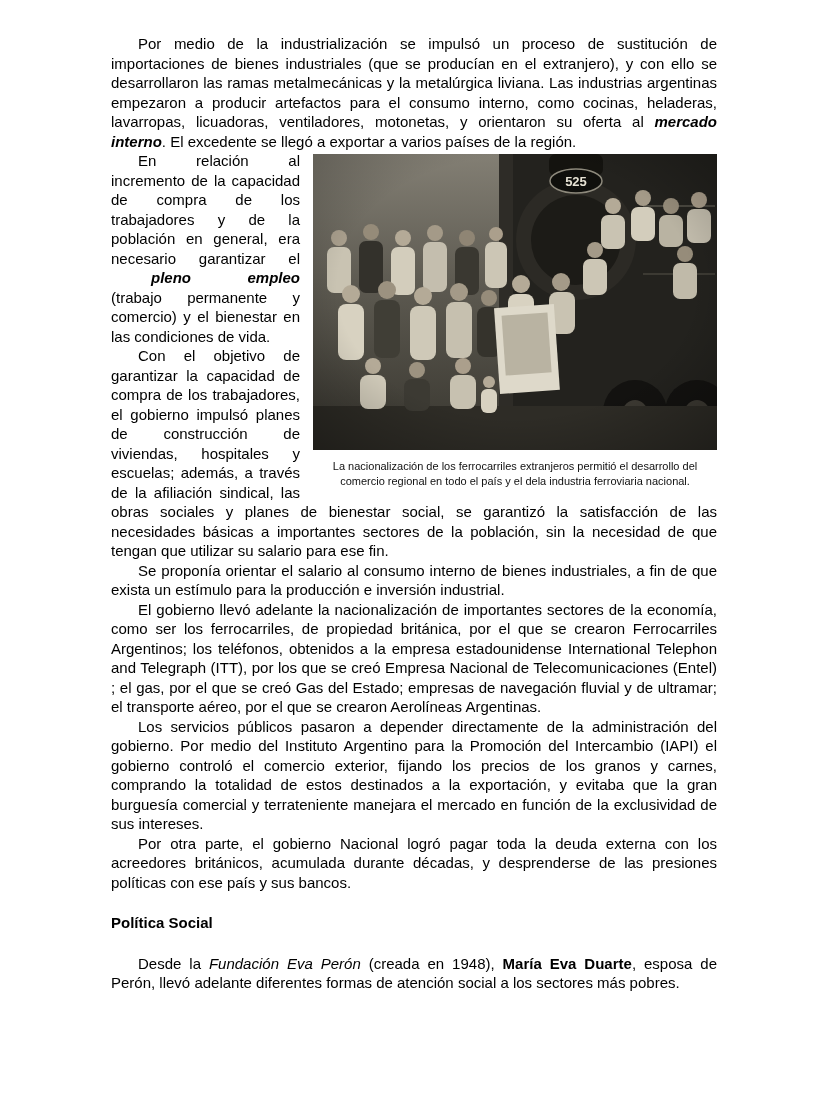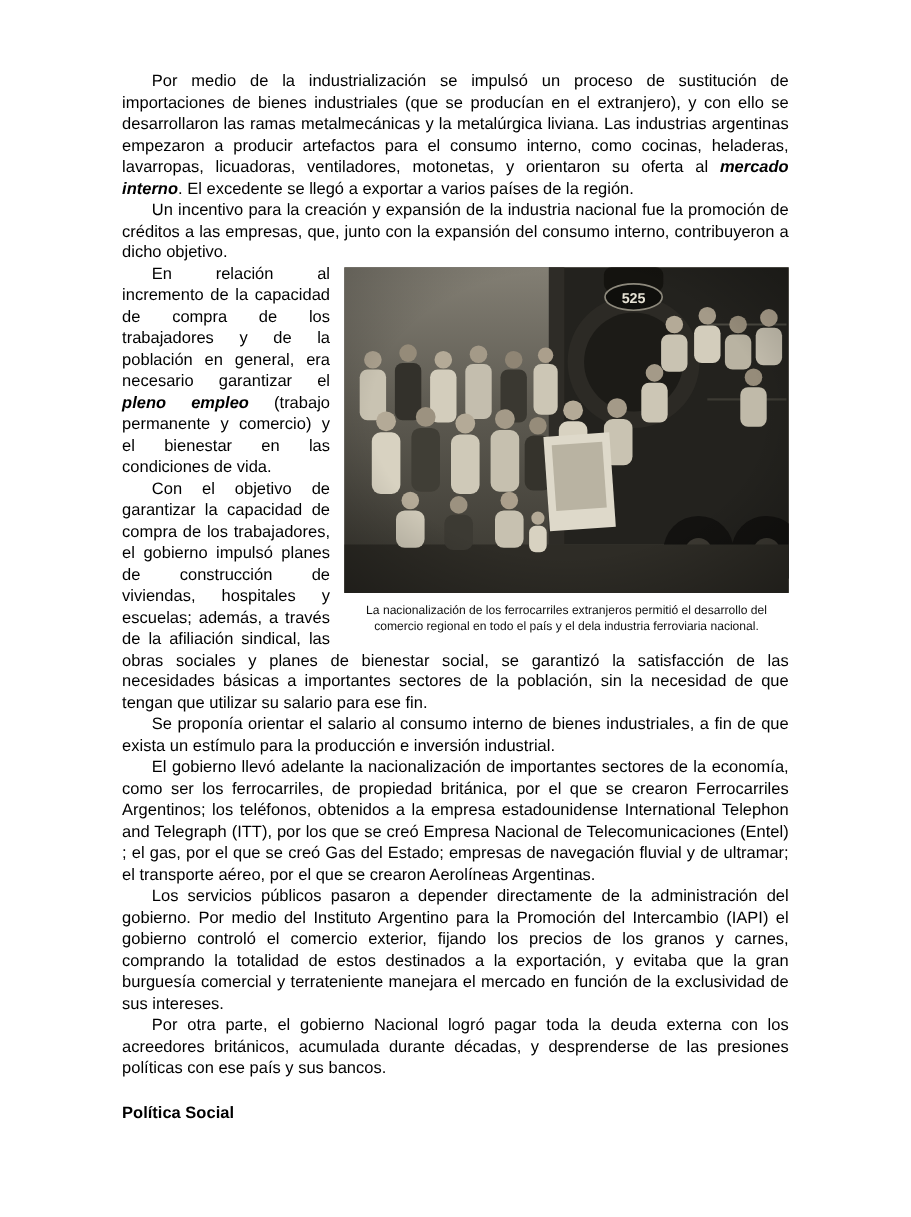--- a/index.html
+++ b/index.html
@@ -1,21 +1,21 @@
 <!DOCTYPE html>
 <html lang="es"><head>
 <meta charset="utf-8">
 <style>
   html, body { margin: 0; padding: 0; background: #ffffff; }
   .page {
     width: 720px;
     height: 1106px;
     box-sizing: border-box;
     margin: 0 auto;
-    padding: 64px 57px 30px 57px;
+    padding: 34px 57px 30px 57px;
     background: #ffffff;
     color: #000000;
     font-family: "Liberation Sans", sans-serif;
     font-size: 15px;
     line-height: 19.5px;
     text-align: justify;
     overflow: hidden;
   }
   p.body-par { margin: 0; text-indent: 27px; }
   .photo-float {
@@ -39,21 +39,20 @@
     text-indent: 0;
   }
   svg text { font-family: "Liberation Sans", sans-serif; }
 </style>
 </head>
 <body>
 
 <div class="page">
 
   <p class="body-par"><span>Por medio de la industrialización se impulsó un proceso de sustitución de importaciones de bienes industriales (que se producían en el extranjero), y con ello se desarrollaron las ramas metalmecánicas y la metalúrgica liviana.  Las industrias argentinas empezaron a producir artefactos para el consumo interno, como cocinas, heladeras, lavarropas, licuadoras, ventiladores, motonetas, y orientaron su oferta al </span><span style="font-weight: 700; font-style: italic;">mercado interno</span><span>. El excedente se llegó a exportar a varios países de la región.</span></p>
-  <p class="body-par"><span>Un incentivo para la creación y expansión de la industria nacional fue la promoción de créditos a las empresas, que, junto con la expansión del consumo interno, contribuyeron a dicho objetivo.</span></p>
 
   <div class="photo-float">
     <svg class="photo-figure" viewBox="0 0 404 296" preserveAspectRatio="none" role="img">
       <defs>
         <linearGradient id="phbg" x1="0" y1="0" x2="0" y2="1">
           <stop offset="0" stop-color="#837f74"></stop>
           <stop offset="0.45" stop-color="#5c5950"></stop>
           <stop offset="1" stop-color="#38362f"></stop>
         </linearGradient>
         <radialGradient id="phvig" cx="0.5" cy="0.45" r="0.8">
@@ -140,23 +139,24 @@
         <rect x="184" y="152" width="60" height="86" fill="#ded9ca"></rect>
         <rect x="191" y="160" width="46" height="60" fill="#b9b3a2"></rect>
       </g>
 
       <rect width="404" height="296" fill="url(#phvig)"></rect>
     </svg>
 
     <div class="photo-caption">La nacionalización de los ferrocarriles extranjeros permitió el desarrollo del comercio regional en todo el país y el dela industria ferroviaria nacional.</div>
   </div>
 
-  <p class="body-par"><span>En relación al incremento de la capacidad de compra de los trabajadores y de la población en general, era necesario garantizar el </span><span style="font-weight: 700; font-style: italic;">pleno empleo</span><span> (trabajo permanente y comercio) y el bienestar en las condiciones de vida.</span></p>
+  <p class="body-par"><span>En relación al incremento de la capacidad de compra de los trabajadores y de la población en general, era necesario garantizar el </span><span style="font-weight: 700; font-style: italic; margin-left: 40px;">pleno empleo</span><span> (trabajo permanente y comercio) y el bienestar en las condiciones de vida.</span></p>
   <p class="body-par"><span>Con el objetivo de garantizar la capacidad de compra de los trabajadores, el gobierno impulsó planes de construcción de viviendas, hospitales y escuelas; además, a través de la afiliación sindical, las obras sociales y planes de bienestar social, se garantizó la satisfacción de las necesidades básicas a importantes sectores de la población, sin la necesidad de que tengan que utilizar su salario para ese fin.</span></p>
   <p class="body-par"><span>Se proponía orientar el salario al consumo interno de bienes industriales, a fin de que exista un estímulo para la producción e inversión industrial.</span></p>
   <p class="body-par"><span>El gobierno llevó adelante la nacionalización de importantes sectores de la economía, como ser los ferrocarriles, de propiedad británica, por el que se crearon Ferrocarriles Argentinos; los teléfonos, obtenidos a la empresa estadounidense International Telephon and Telegraph (ITT), por los que se creó Empresa Nacional de Telecomunicaciones (Entel) ; el gas, por el que se creó Gas del Estado; empresas de navegación fluvial y de ultramar; el transporte aéreo, por el que se crearon Aerolíneas Argentinas.</span></p>
   <p class="body-par"><span>Los servicios públicos pasaron a depender directamente de la administración del gobierno. Por medio del Instituto Argentino para la Promoción del Intercambio (IAPI) el gobierno controló el comercio exterior, fijando los precios de los granos y carnes, comprando la totalidad de estos destinados a la exportación, y evitaba que la gran burguesía comercial y terrateniente manejara el mercado en función de la exclusividad de sus intereses.</span></p>
   <p class="body-par"><span>Por otra parte, el gobierno Nacional logró pagar toda la deuda externa con los acreedores británicos, acumulada durante décadas, y desprenderse de las presiones políticas con ese país y sus bancos.</span></p>
 
   <h2 class="section-heading">Política Social</h2>
 
+  <p class="body-par"><span>Desde la </span><span style="font-style: italic;">Fundación Eva Perón</span><span> (creada en 1948), </span><span style="font-weight: 700;">María Eva Duarte</span><span>, esposa de Perón, llevó adelante diferentes formas de atención social a los sectores más pobres.</span></p>
 
 </div>
 
 </body></html>

